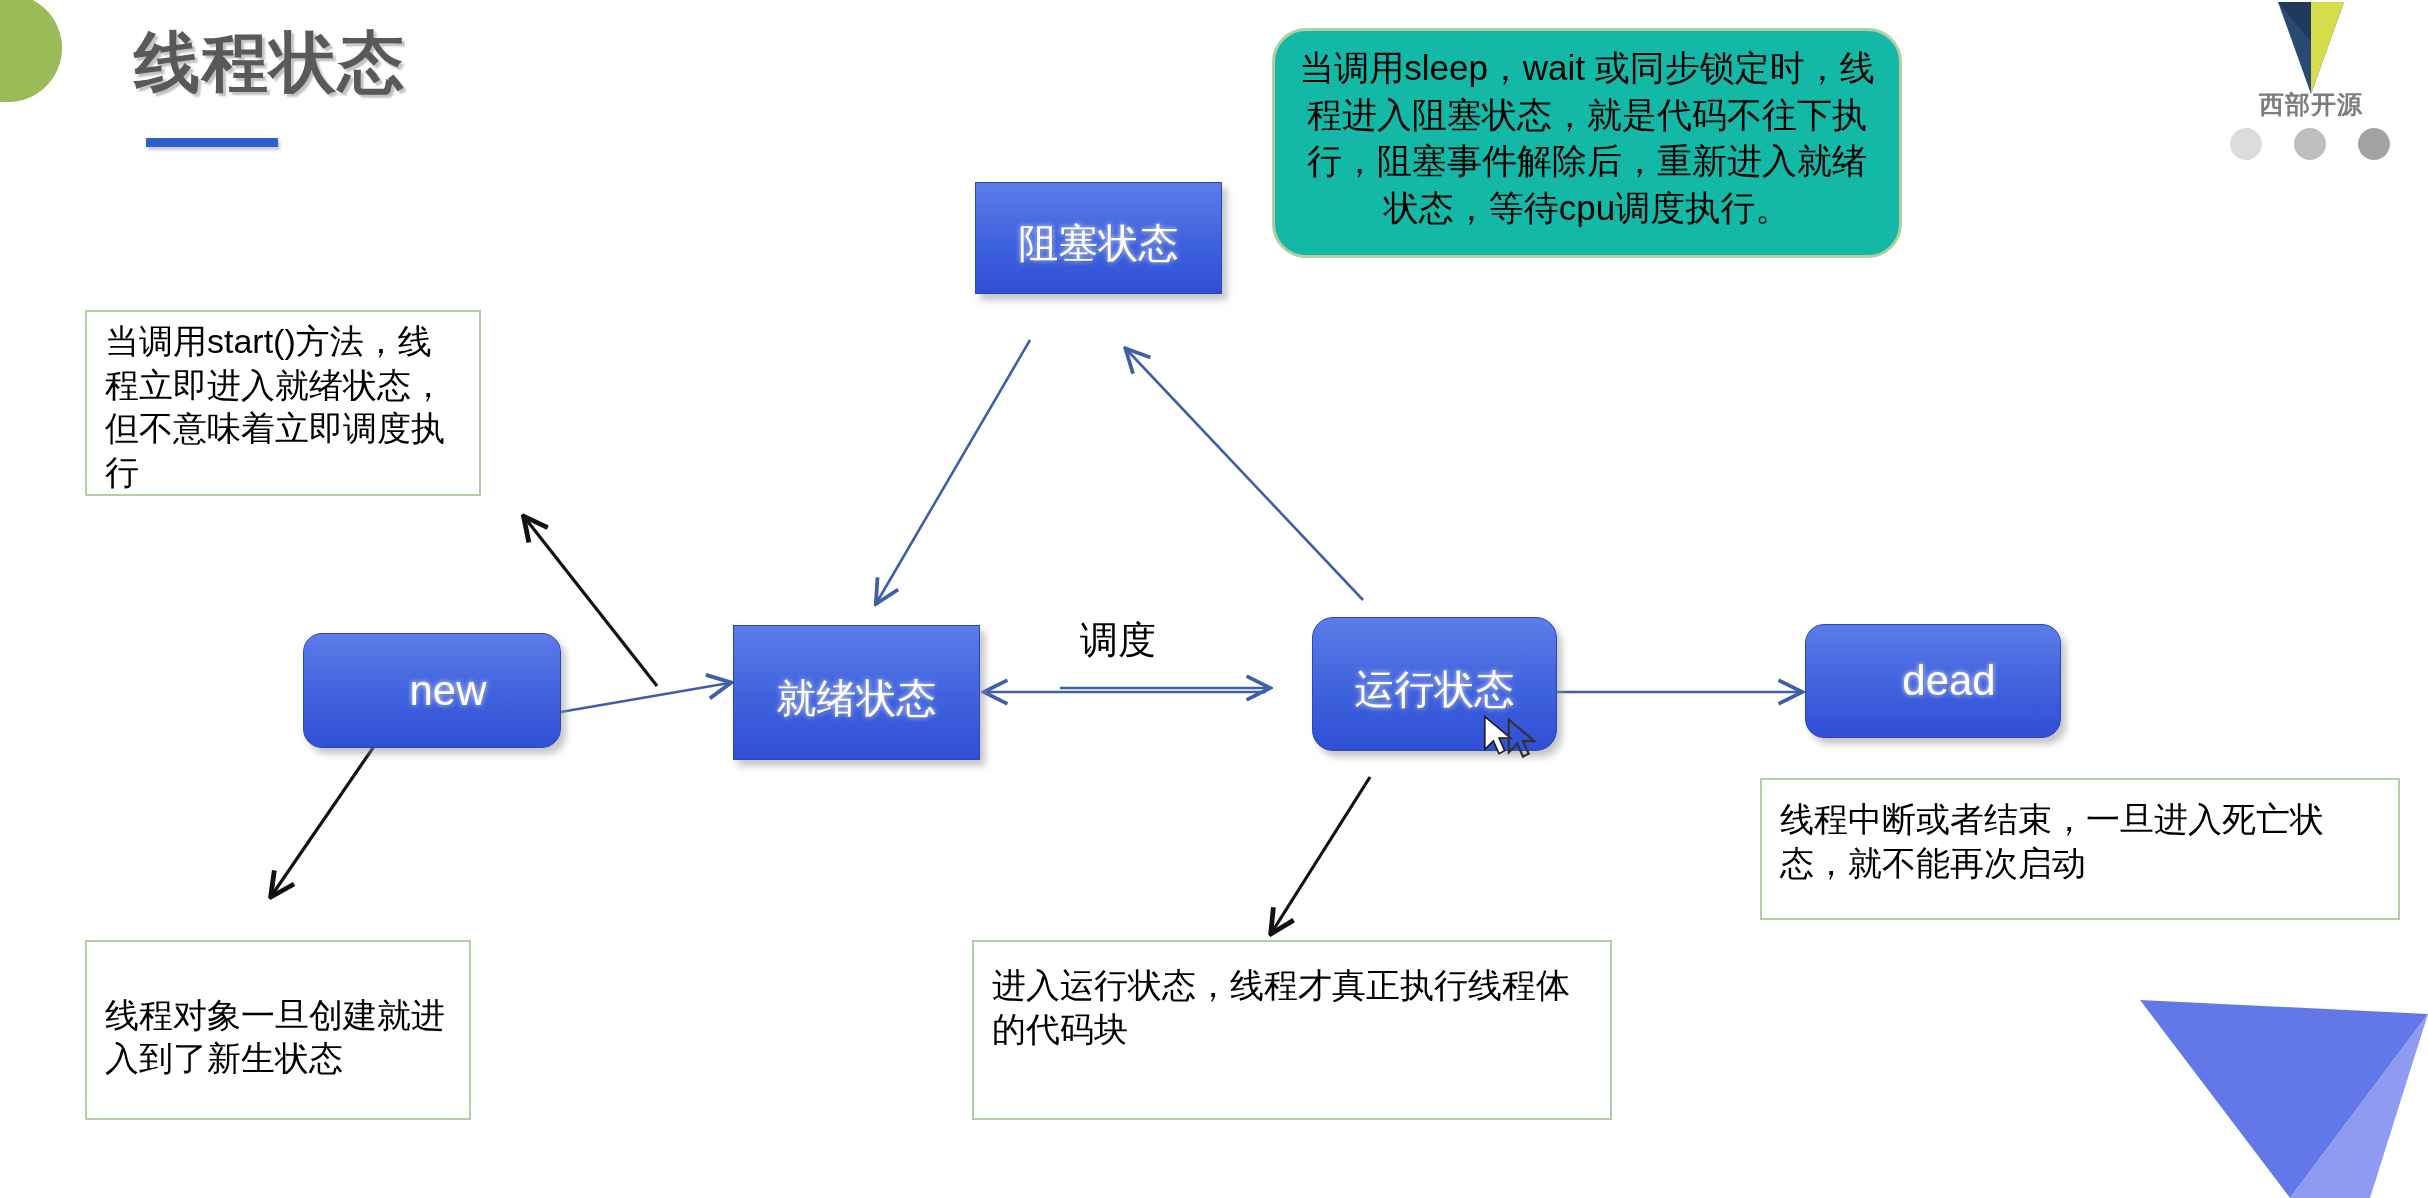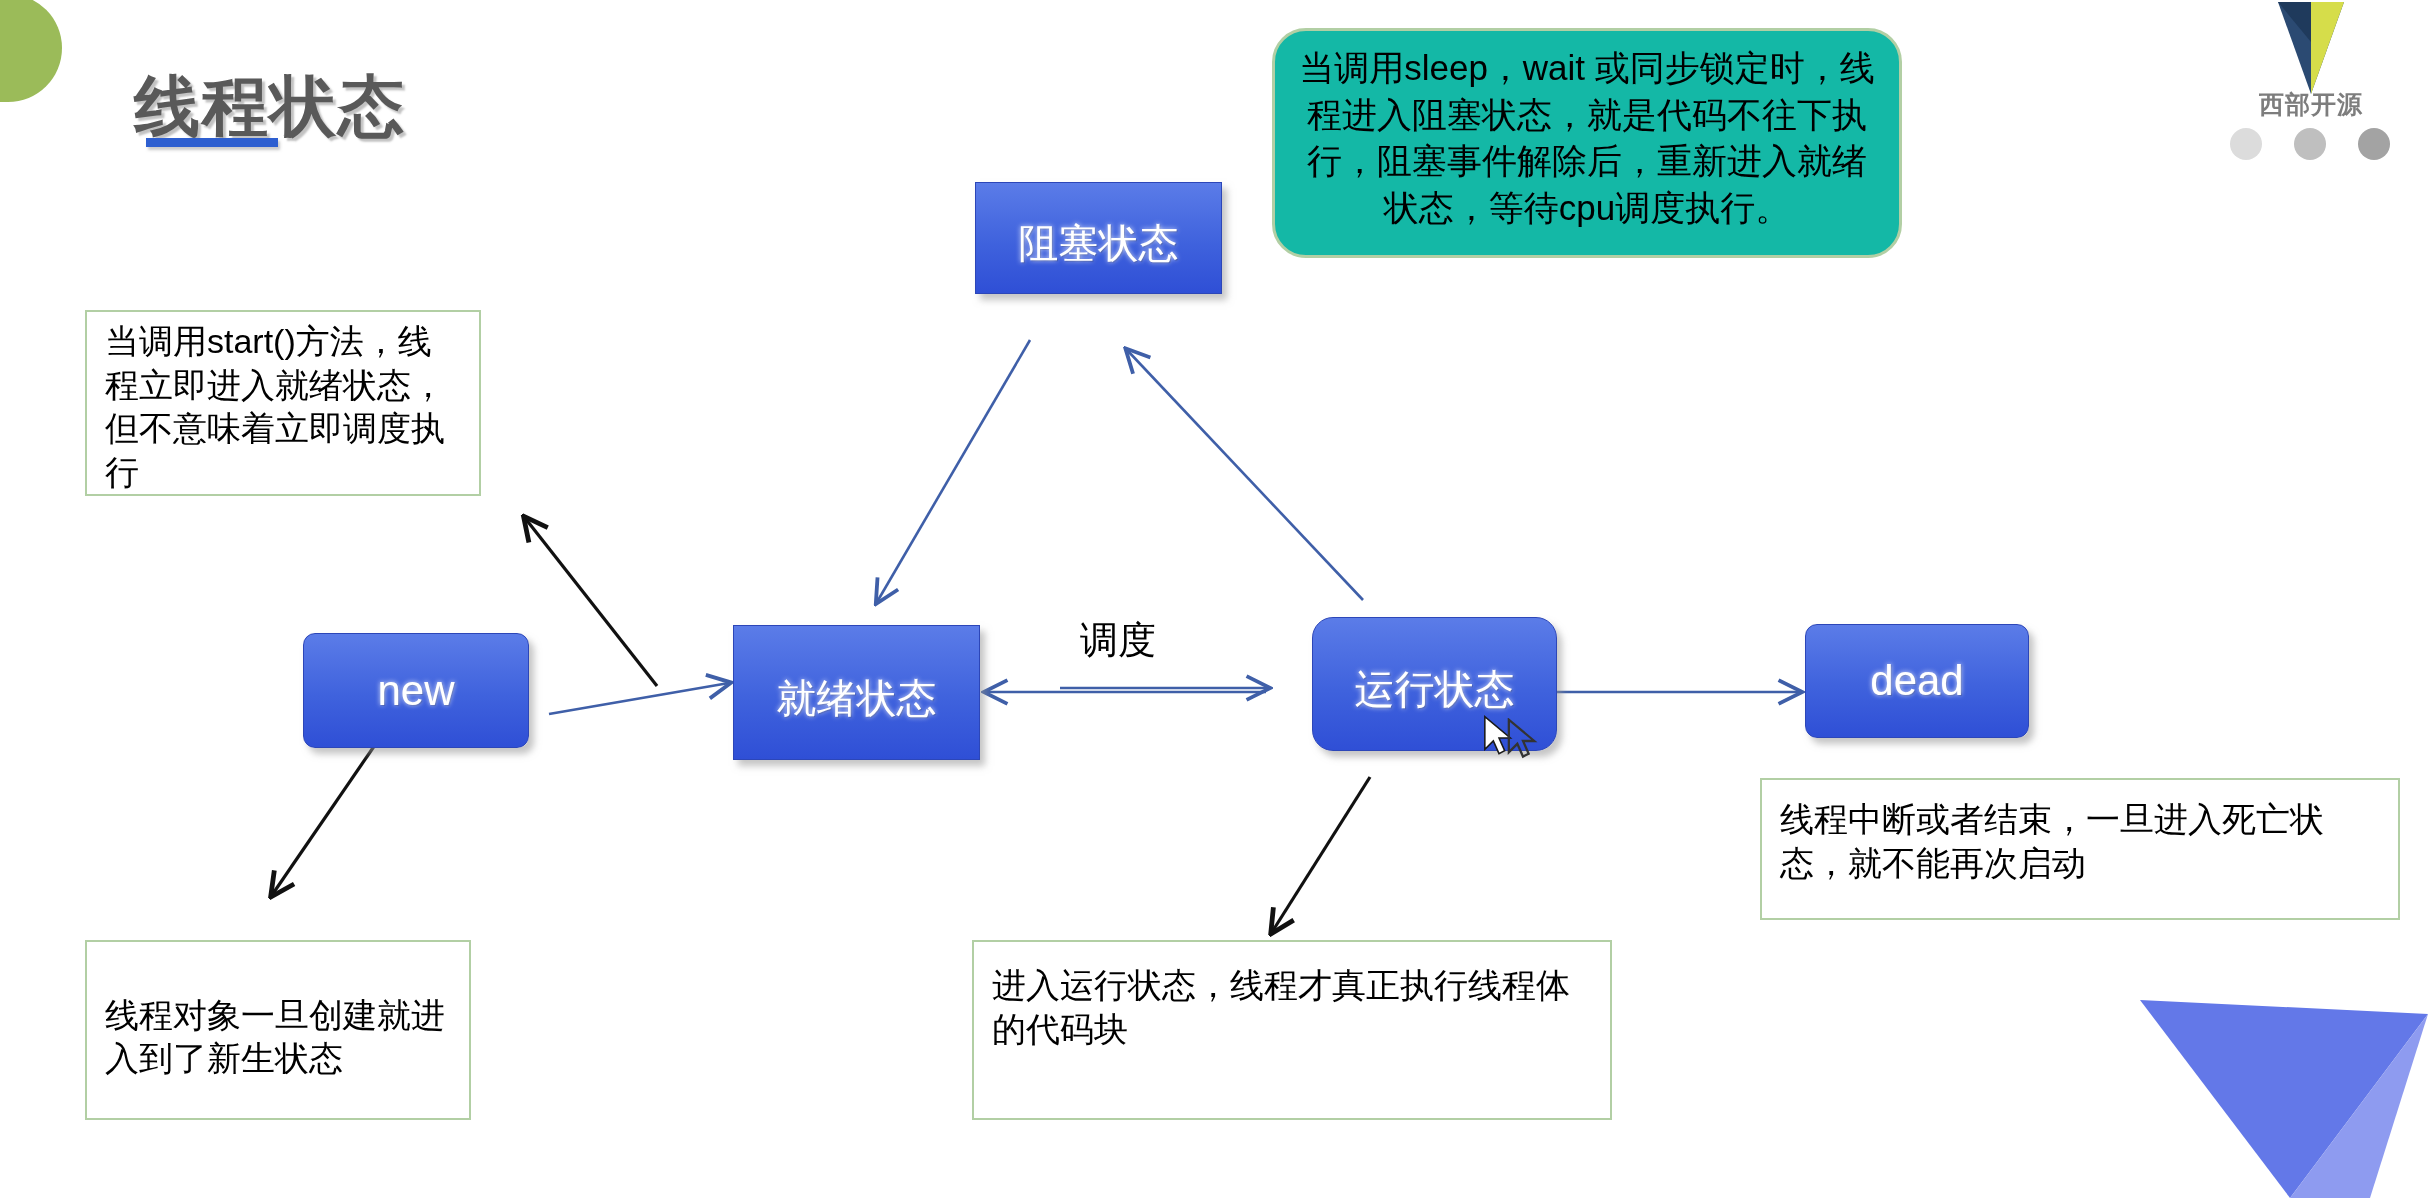--- a/index.html
+++ b/index.html
@@ -4,21 +4,21 @@
 <style>
   html,body{margin:0;padding:0;background:#ffffff;}
   body{width:2428px;height:1198px;position:relative;overflow:hidden;
        font-family:"Liberation Sans","DejaVu Sans",sans-serif;}
 
   
   .green-blob{position:absolute;left:-62px;top:-6px;width:124px;height:108px;
        background:#9bbb59;border-radius:0 62px 62px 0;}
   .page-title{position:absolute;left:134px;top:18px;font-size:66px;font-weight:bold;
        color:#595959;letter-spacing:2px;
-       text-shadow:3px 3px 2px rgba(120,120,120,.45);white-space:nowrap;margin-top:44px;}
+       text-shadow:3px 3px 2px rgba(120,120,120,.45);white-space:nowrap;}
   .title-rule{position:absolute;left:146px;top:138px;width:132px;height:9px;
        background:#2e5fd0;box-shadow:2px 3px 3px rgba(150,150,150,.5);}
 
   
   .logo{position:absolute;right:22px;top:2px;width:190px;height:180px;}
   .logo svg{display:block;}
   .logo-text{position:absolute;left:0;top:86px;width:190px;text-align:center;
        font-size:25px;font-weight:bold;color:#7d7d7d;letter-spacing:1px;}
   .dots{position:absolute;left:14px;top:126px;width:160px;display:flex;
        justify-content:space-between;}
@@ -26,21 +26,21 @@
   .dots i:nth-child(1){background:#dcdcdc;}
   .dots i:nth-child(2){background:#bfbfbf;}
   .dots i:nth-child(3){background:#a3a3a3;}
 
   
   .state{position:absolute;display:flex;align-items:center;justify-content:center;
        color:#ffffff;background:linear-gradient(180deg,#5b7ce8 0%,#3f62dd 55%,#2f4fd6 100%);
        border:1px solid #2c46b8;
        box-shadow:5px 6px 7px rgba(150,150,150,.55);
        text-shadow:0 0 5px rgba(255,255,255,.85),1px 1px 1px rgba(0,0,0,.25);}
-  .state.round{border-radius:12px;}
+  .state.round{border-radius:19px;padding-left:32px;}
   .state span{white-space:nowrap;}
   .state.cn span{font-size:40px;margin-top:11px;}
   .state.en span{font-size:42px;}
 
   #box-blocked{left:975px;top:182px;width:245px;height:110px;}
   #box-ready{left:733px;top:625px;width:245px;height:133px;}
   #box-running{left:1312px;top:617px;width:243px;height:132px;border-radius:21px;}
   #box-new{left:303px;top:633px;width:224px;height:113px;}
   #box-dead{left:1805px;top:624px;width:222px;height:112px;}
 

